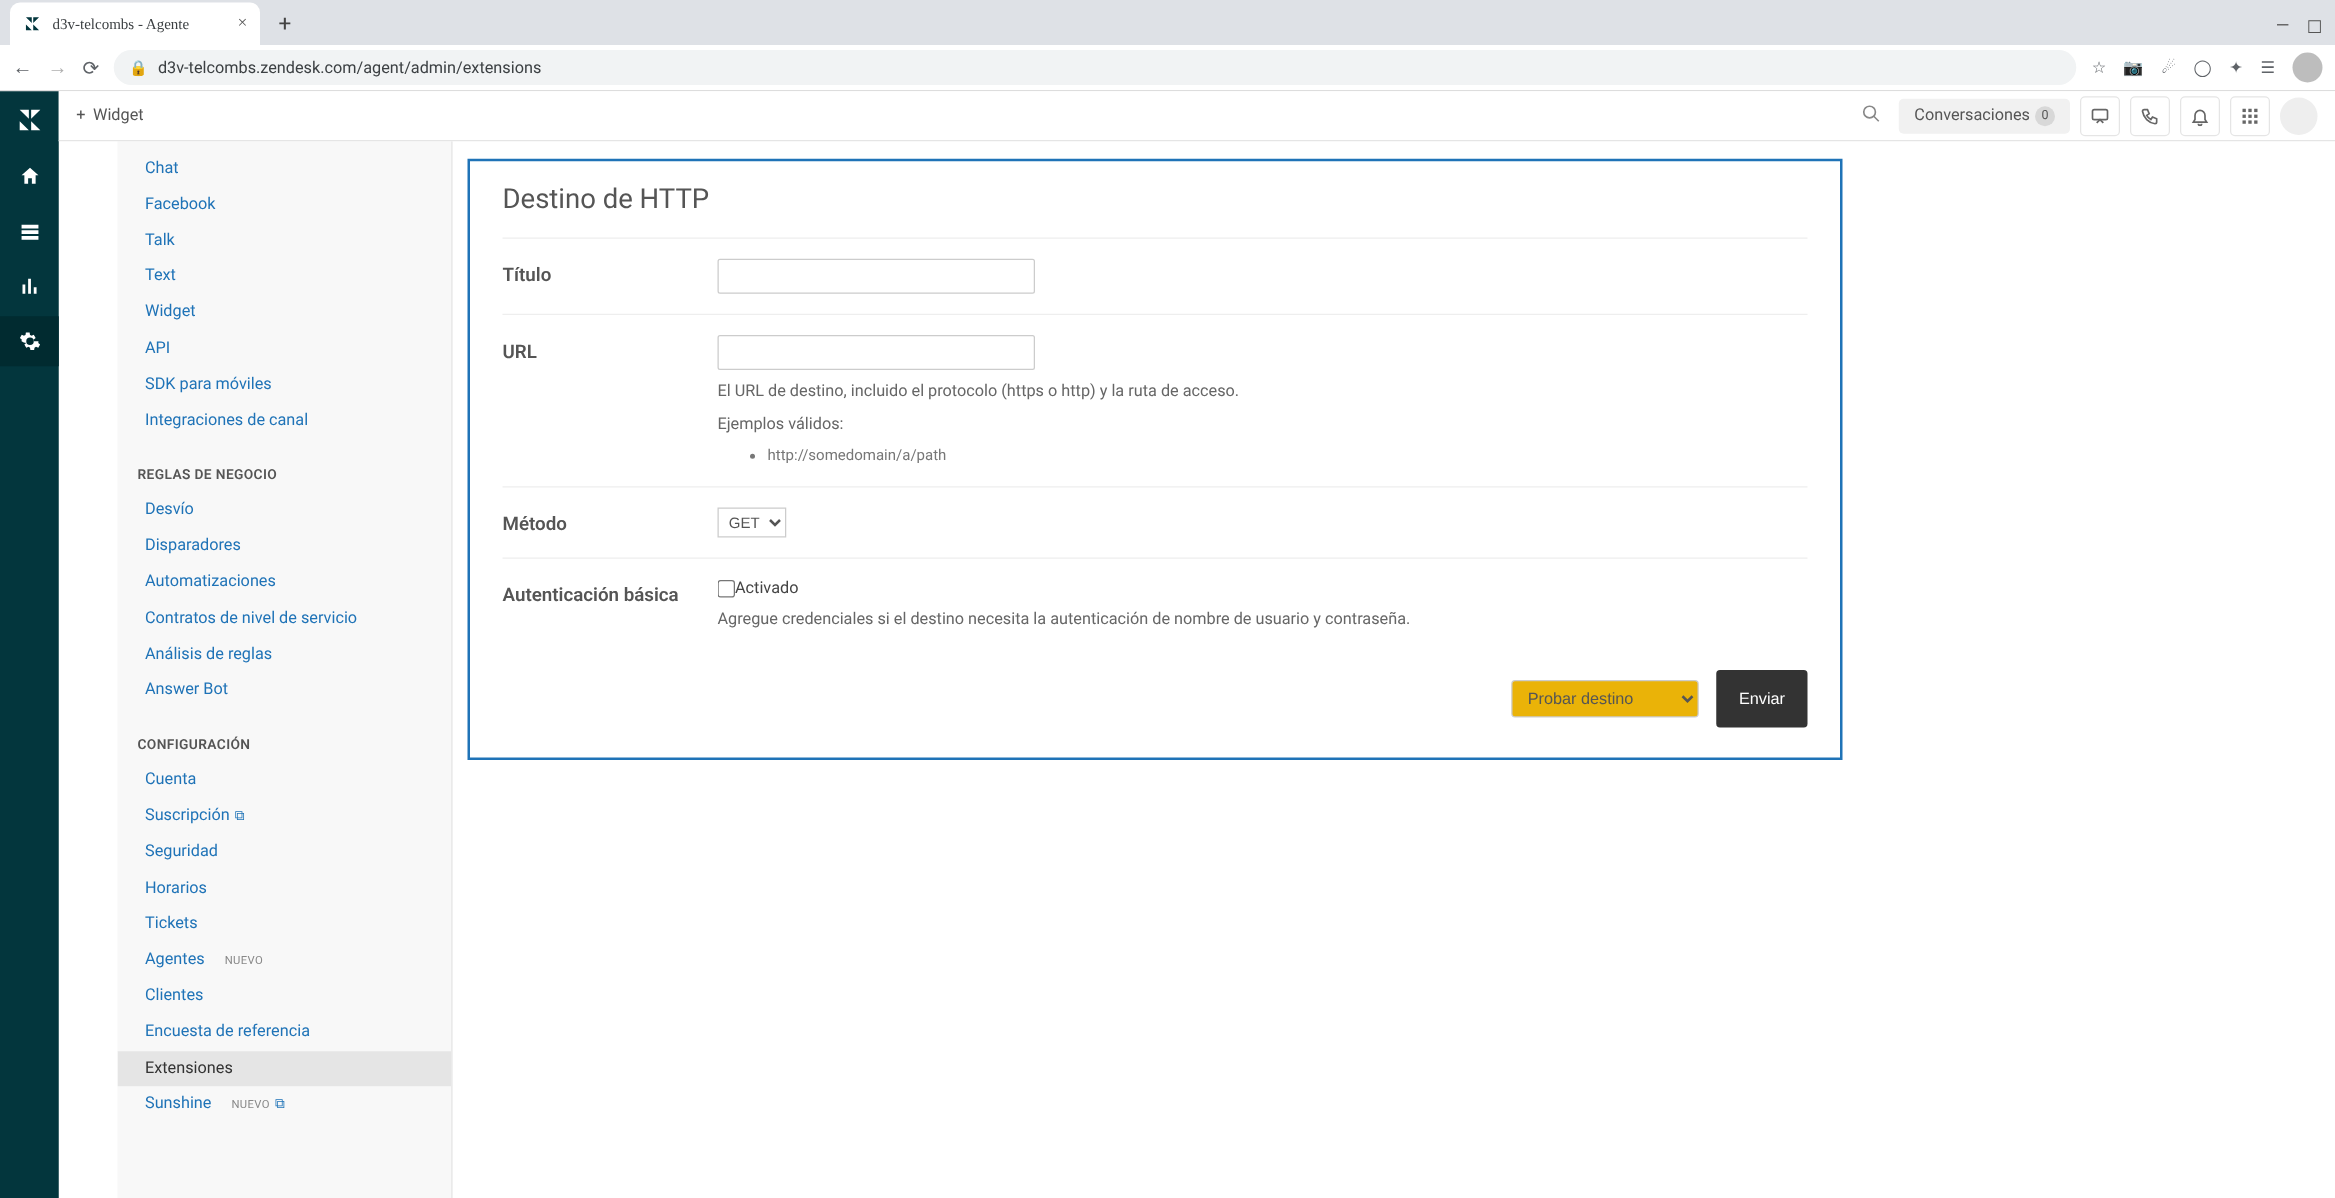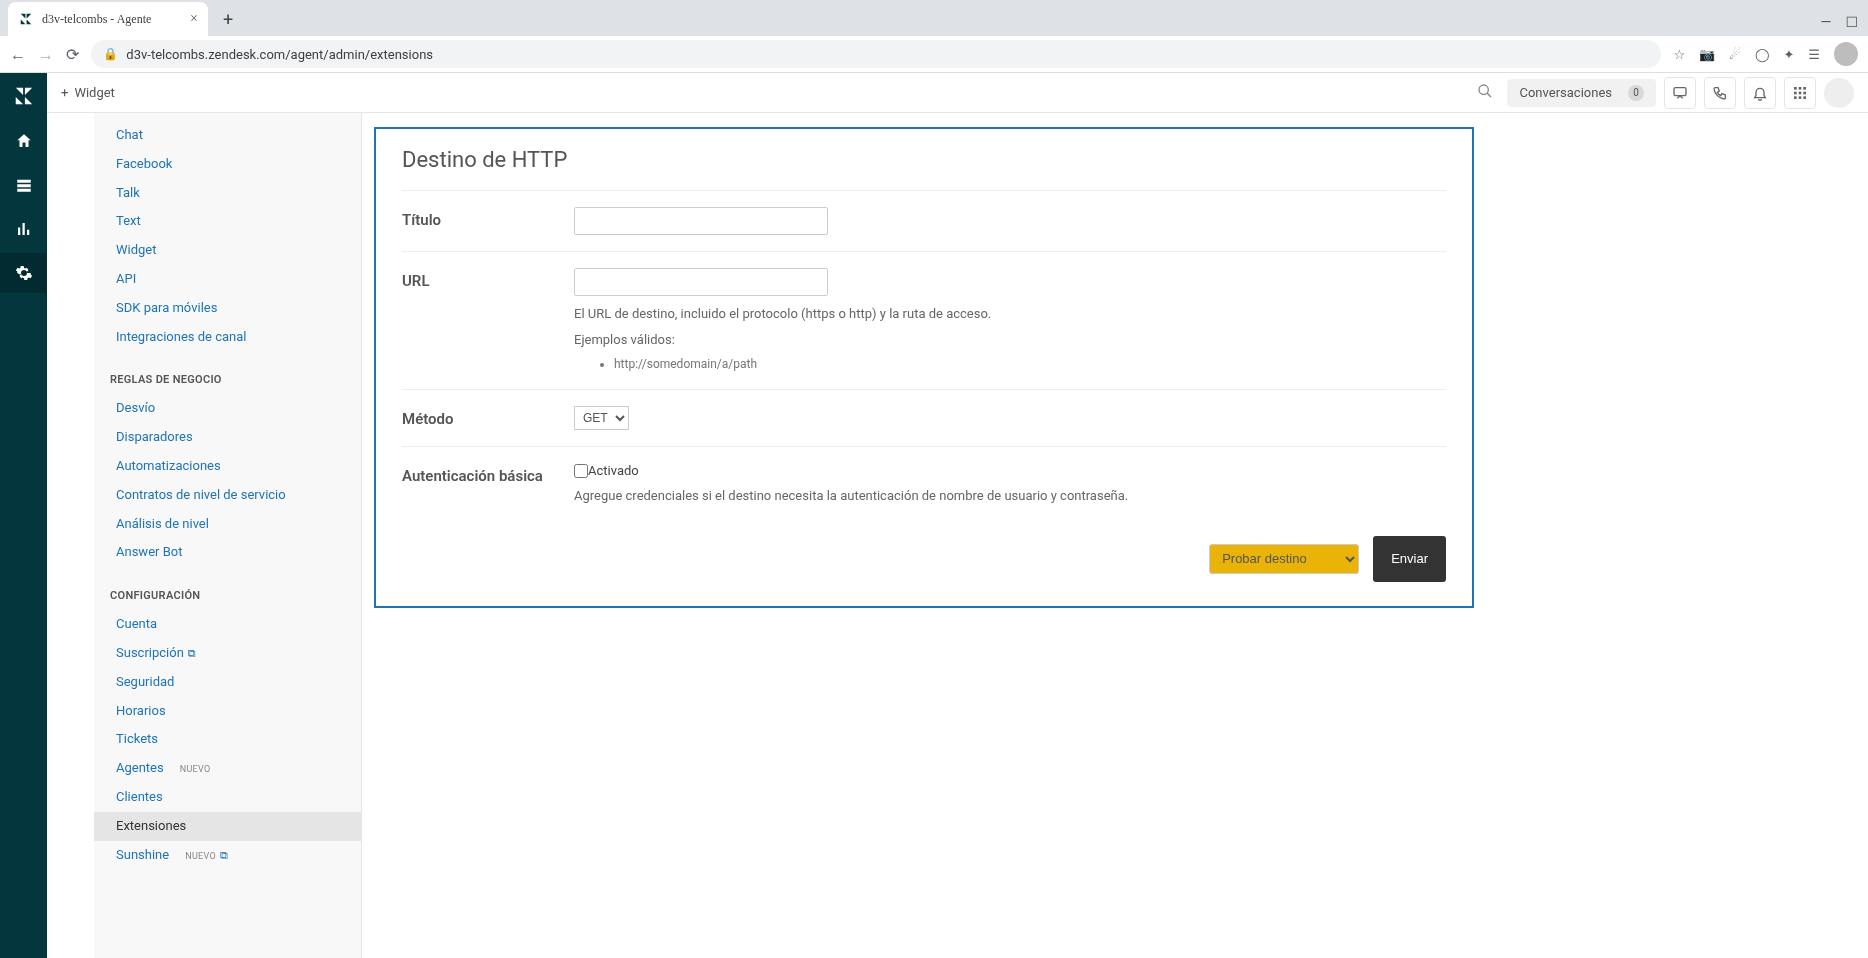--- a/index.html
+++ b/index.html
@@ -34,21 +34,21 @@
 .rail-logo { width: 26px; height: 26px; margin-bottom: 8px; display:flex; align-items:center; justify-content:center; }
 .rail-item { width: 47px; height: 40px; display: flex; align-items: center; justify-content: center; color: #fff; cursor: pointer; }
 .rail-item.active { background: #012b30; }
 .rail-item svg, .rail-logo svg { fill: #fff; }
 
 
 .topbar { position: absolute; left: 47px; right: 0; top: 0; height: 40px; border-bottom: 1px solid #e5e5e5; display: flex; align-items: center; padding: 0 14px; background: #fff; z-index:2;}
 .add-btn { display: flex; align-items: center; gap: 6px; color: #555; cursor: pointer; font-size: 13px; }
 .top-right { margin-left: auto; display: flex; align-items: center; gap: 8px; }
 .search-btn { color: #888; cursor: pointer; padding: 6px; }
-.convo-btn { background: #f1f1f1; border-radius: 4px; padding: 6px 12px; display: flex; align-items: center; gap: 16px; color: #555; cursor: pointer; font-size: 13px; }
+.convo-btn { background: #f1f1f1; border-radius: 4px; padding: 6px 12px; display: flex; align-items: center; gap: 4px; color: #555; cursor: pointer; font-size: 13px; }
 .convo-badge { background: #d8d8d8; color: #555; border-radius: 50%; width: 16px; height: 16px; display: flex; align-items: center; justify-content: center; font-size: 10px; }
 .top-icon-btn { width: 32px; height: 32px; display: flex; align-items: center; justify-content: center; border: 1px solid #e5e5e5; border-radius: 4px; color: #666; cursor: pointer; }
 .top-avatar { width: 30px; height: 30px; border-radius: 50%; background: #eee; }
 
 
 .content-region { margin-left: 47px; margin-top: 40px; flex: 1; display: flex; height: calc(100% - 40px); }
 
 
 .sidebar { width: 268px; background: #f8f8f8; border-right: 1px solid #e5e5e5; overflow-y: auto; padding: 8px 0 20px 0; position: relative; }
 .sidebar::-webkit-scrollbar { width: 8px; }
@@ -206,31 +206,32 @@
       <a class="side-link">Widget</a>
       <a class="side-link">API</a>
       <a class="side-link">SDK para móviles</a>
       <a class="side-link">Integraciones de canal</a>
 
       <div class="side-heading">REGLAS DE NEGOCIO</div>
       <a class="side-link">Desvío</a>
       <a class="side-link">Disparadores</a>
       <a class="side-link">Automatizaciones</a>
       <a class="side-link">Contratos de nivel de servicio</a>
-      <a class="side-link">Análisis de nivel</a>
+      <a class="side-link">Análisis de reglas</a>
       <a class="side-link">Answer Bot</a>
 
       <div class="side-heading">CONFIGURACIÓN</div>
       <a class="side-link">Cuenta</a>
       <a class="side-link"><span>Suscripción</span><span class="ext-ic">⧉</span></a>
       <a class="side-link">Seguridad</a>
       <a class="side-link">Horarios</a>
       <a class="side-link">Tickets</a>
       <a class="side-link"><span>Agentes</span><span class="badge">NUEVO</span></a>
       <a class="side-link">Clientes</a>
+      <a class="side-link">Encuesta de referencia</a>
       <a class="side-link active">Extensiones</a>
       <a class="side-link"><span>Sunshine</span><span class="badge">NUEVO</span><span class="ext-ic">⧉</span></a>
     </div>
 
     <div class="main">
       <div class="form-card">
         <h2 class="card-title">Destino de HTTP</h2>
 
         <div class="form-row">
           <div class="form-label">Título</div>

